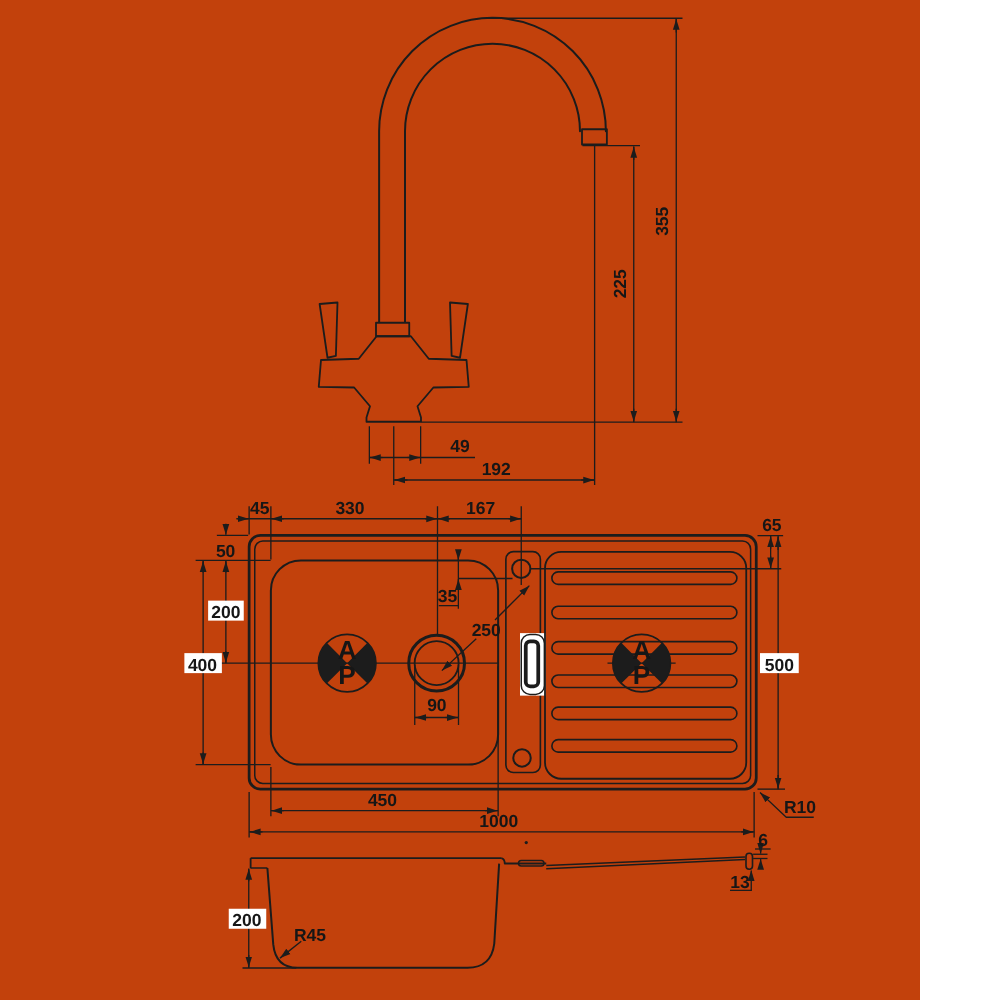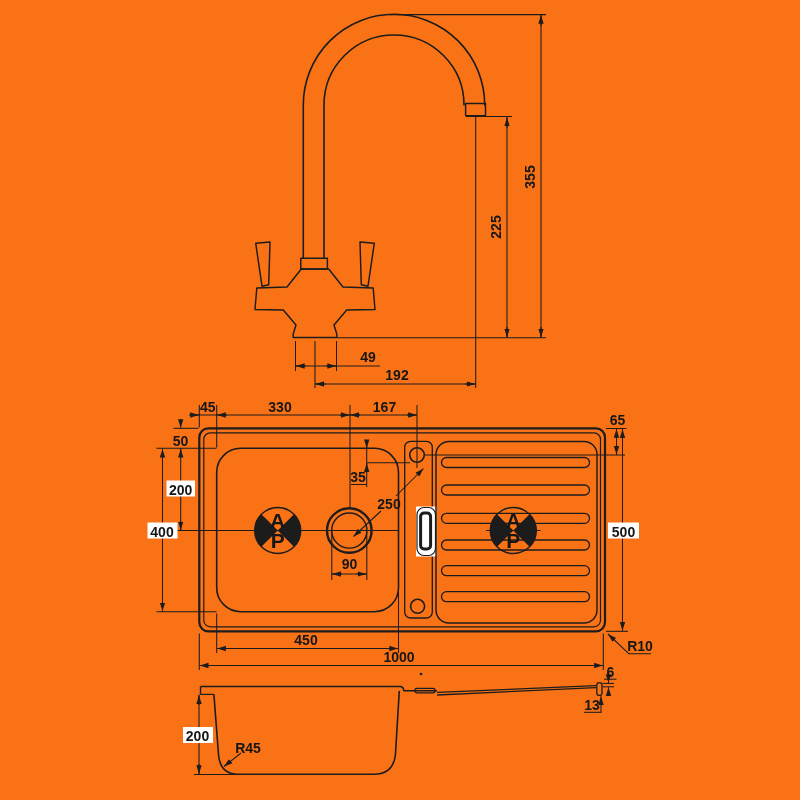--- a/index.html
+++ b/index.html
@@ -1,16 +1,16 @@
 <!DOCTYPE html>
 <html><head>
 <meta charset="utf-8">
 <style>
   html,body{margin:0;padding:0;background:#fff;}
-  #stage{position:relative;width:800px;height:800px;background:#f97316;overflow:hidden;}
+  #stage{position:relative;width:736px;height:800px;background:#c2410c;overflow:hidden;}
   svg{position:absolute;left:0;top:0;}
   svg text{font-family:"Liberation Sans","DejaVu Sans",sans-serif;font-weight:700;font-size:14px;fill:#161616;text-anchor:middle;}
   svg text.ap{font-size:21px;}
   .ln{fill:none;stroke:#1c1c1c;stroke-linecap:butt;stroke-linejoin:round;}
   .s10{stroke-width:1.05}.s12{stroke-width:1.2}.s13{stroke-width:1.3}.s14{stroke-width:1.45}
   .s16{stroke-width:1.6}.s22{stroke-width:2.2}.s24{stroke-width:2.4}.s30{stroke-width:3}
   .blk{fill:#1c1c1c;stroke:none}
   .bg{fill:#ffffff;stroke:none}
 </style>
 </head>

